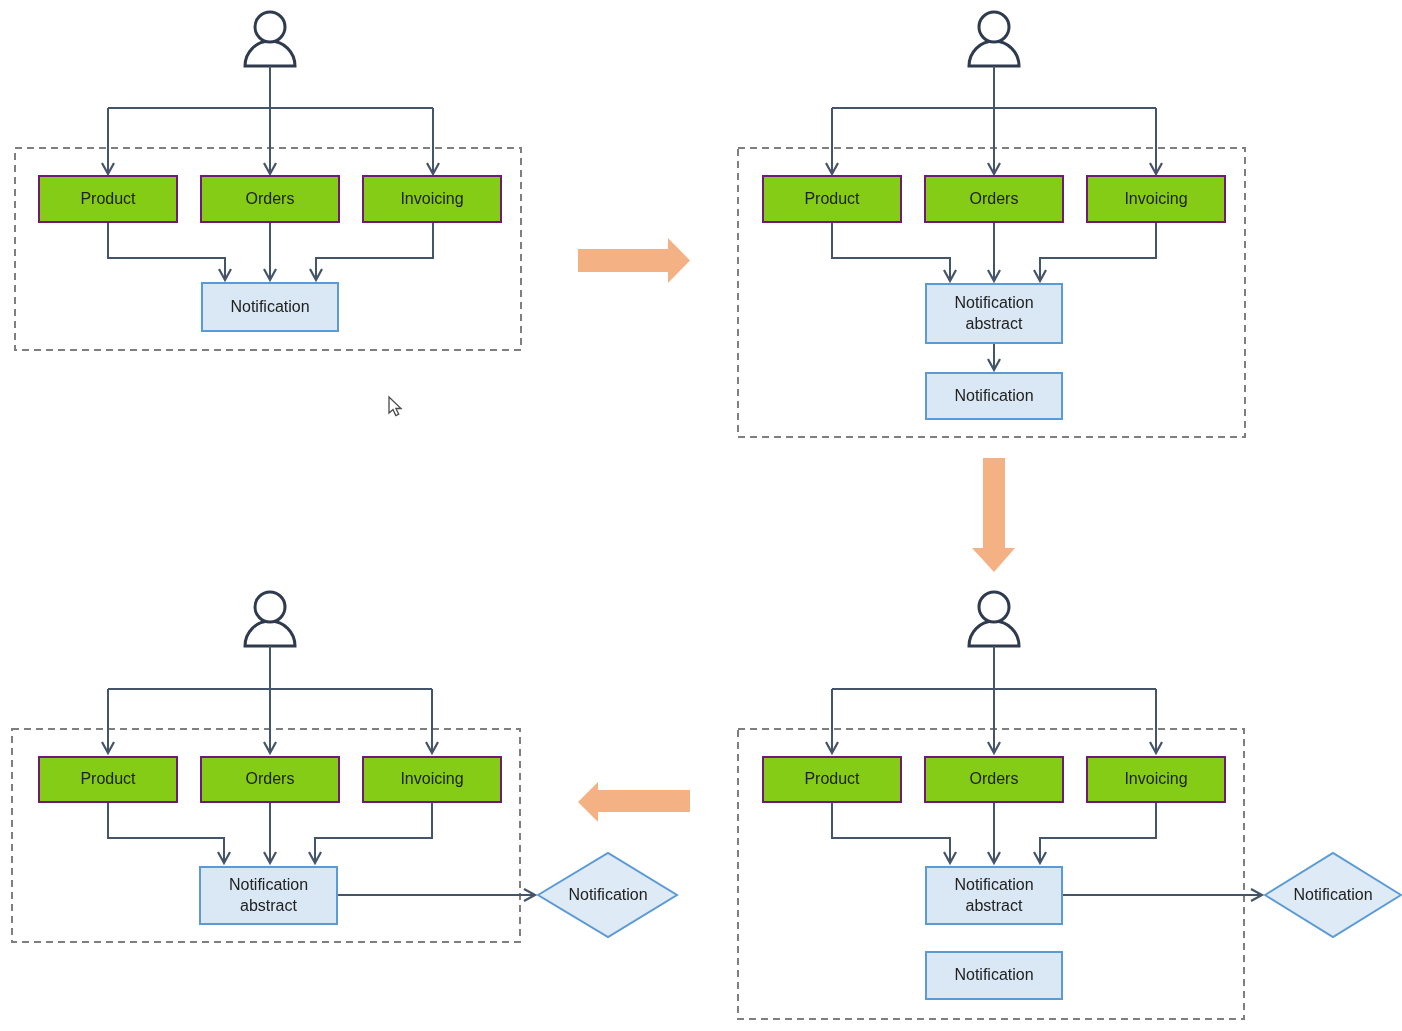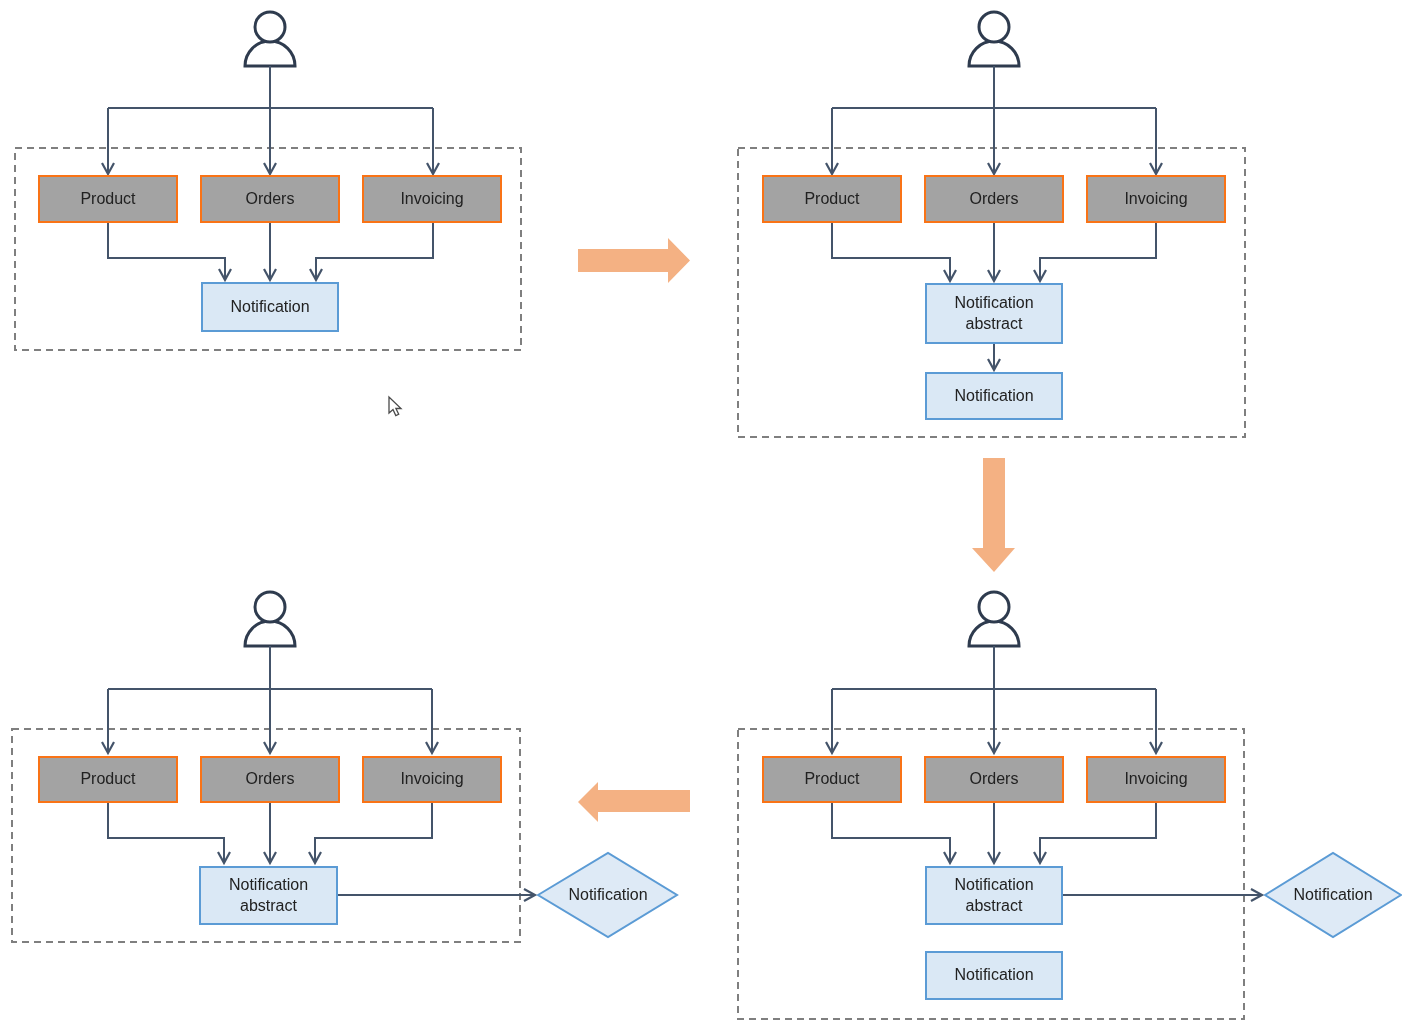--- a/index.html
+++ b/index.html
@@ -14,21 +14,21 @@
   svg.layer { position:absolute; left:0; top:0; }
   .node {
     position:absolute;
     display:flex; align-items:center; justify-content:center;
     text-align:center;
     font-size:16px; color:#212121;
     box-sizing:border-box;
     line-height:1.3;
     padding:2px;
   }
-  .green { background:#a3a3a3; border:2px solid #f97316; }
+  .green { background:#84cc16; border:2px solid #701a75; }
   .blue  { background:#DAE8F5; border:2px solid #5B9BD5; }
   .diamond-label {
     position:absolute;
     display:flex; align-items:center; justify-content:center;
     font-size:16px; color:#212121; text-align:center;
   }
 </style>
 </head>
 <body>
 

